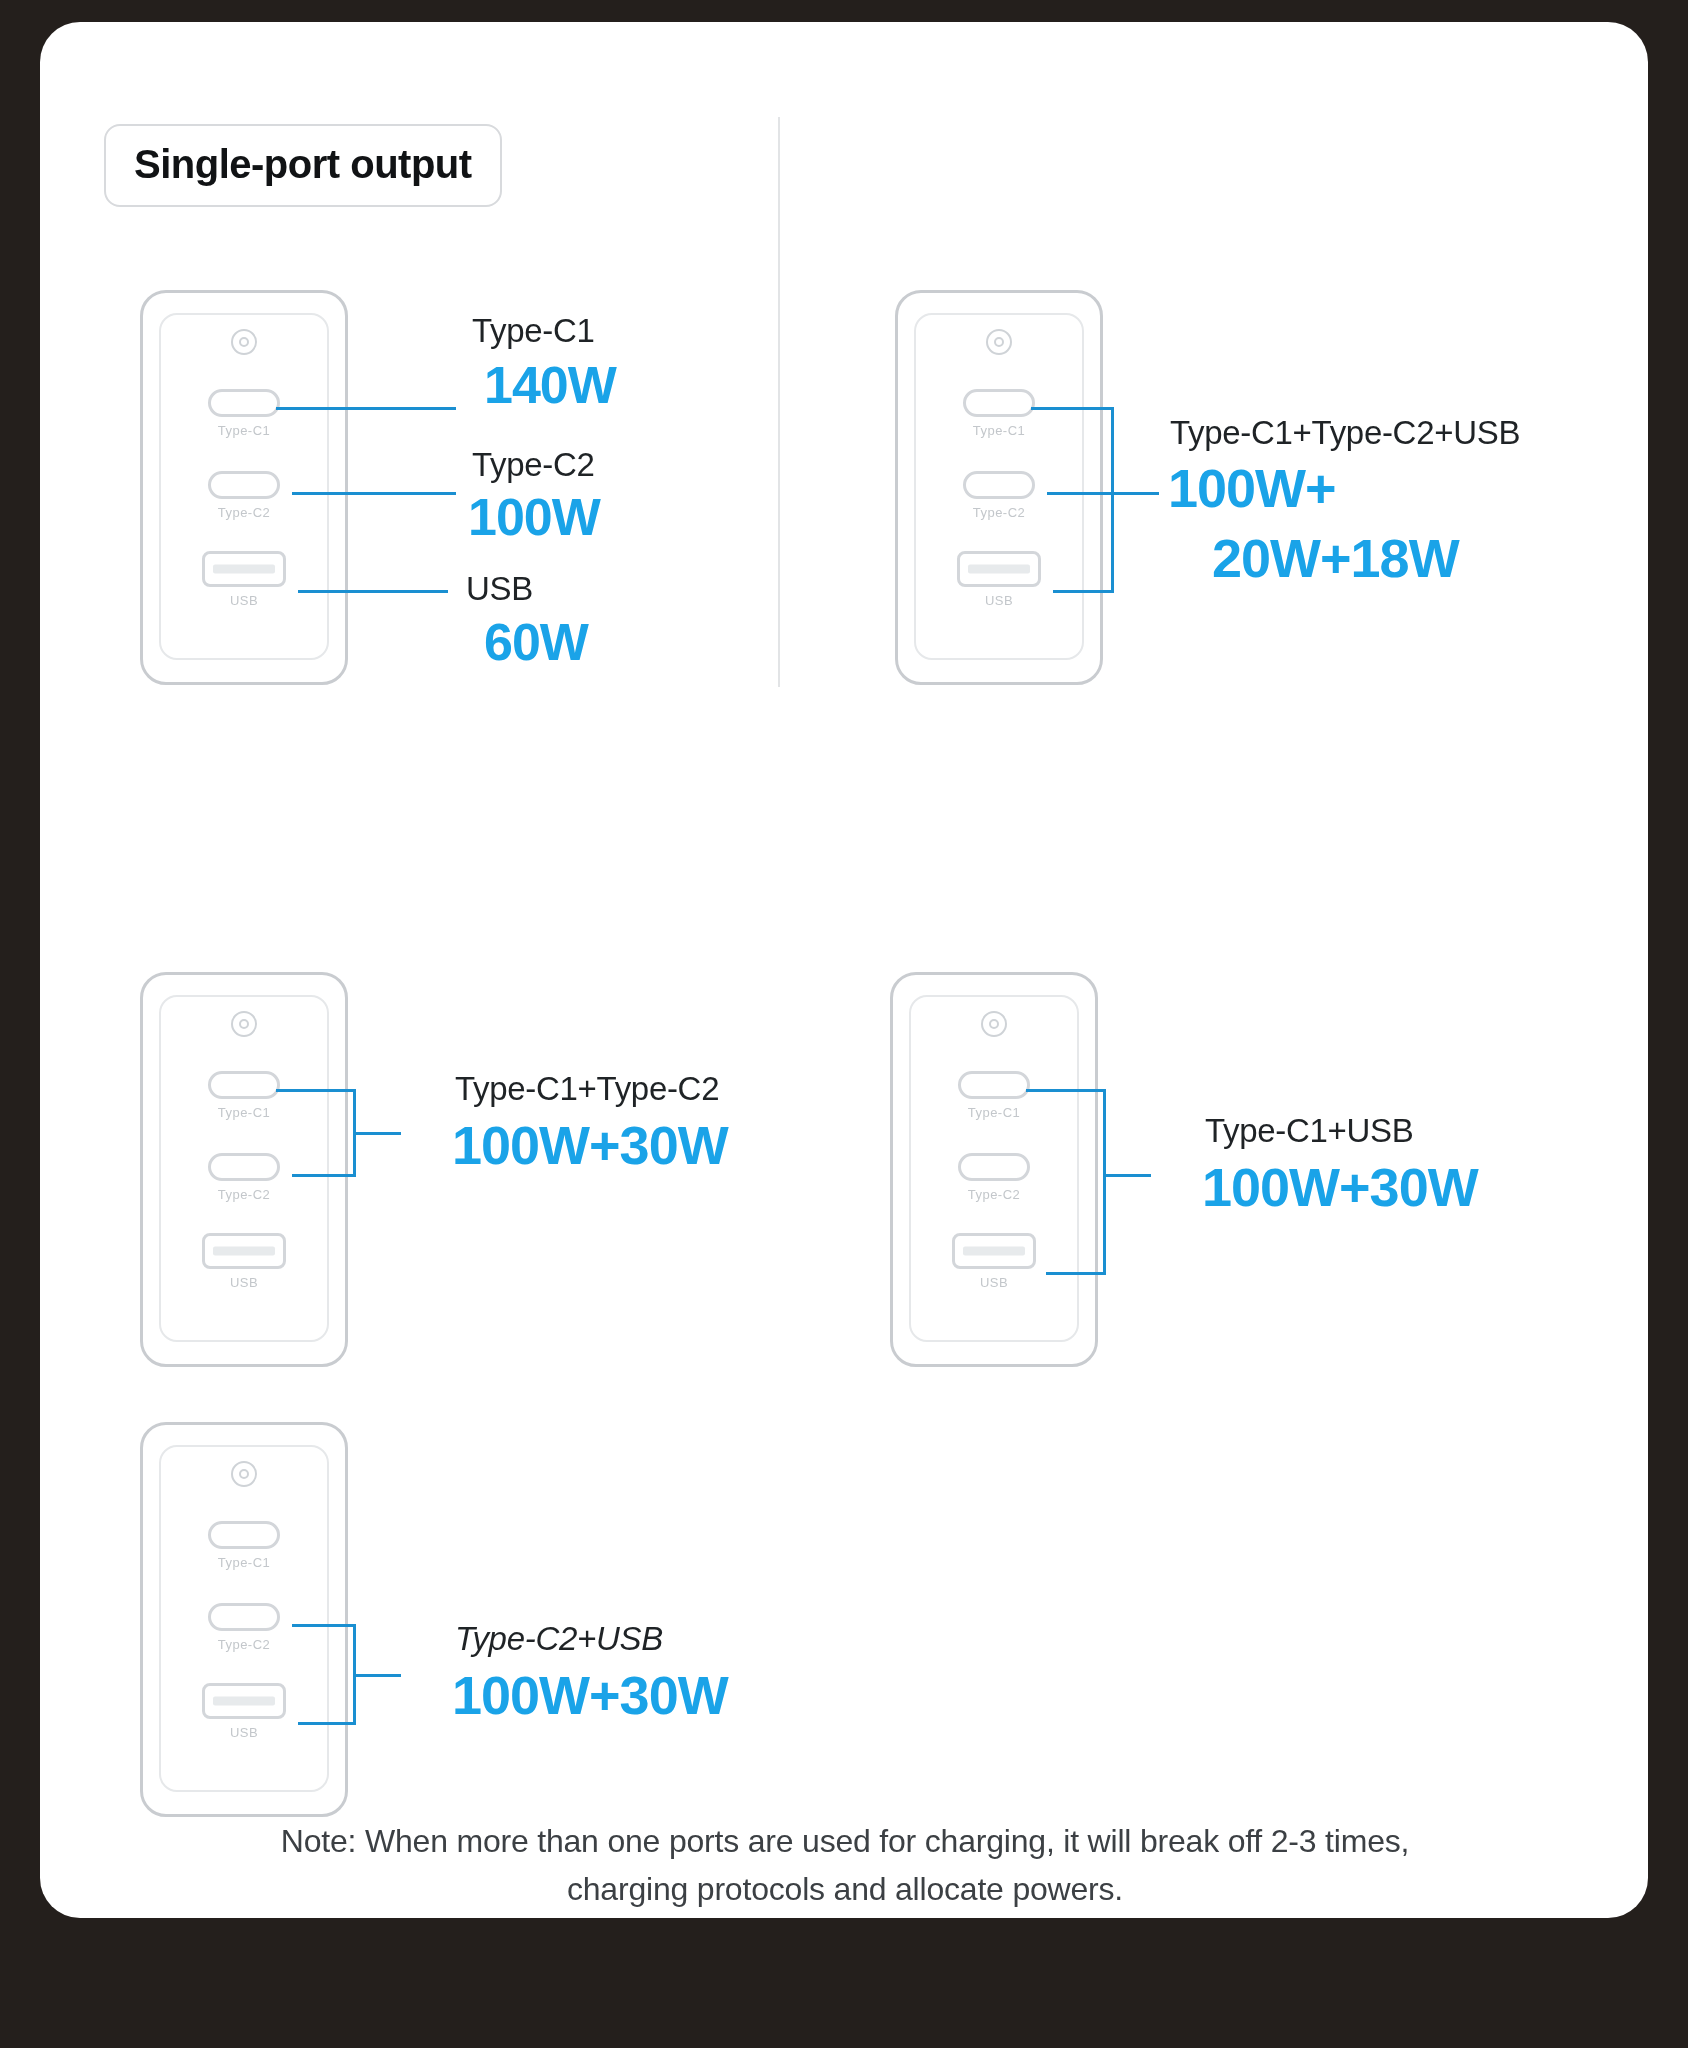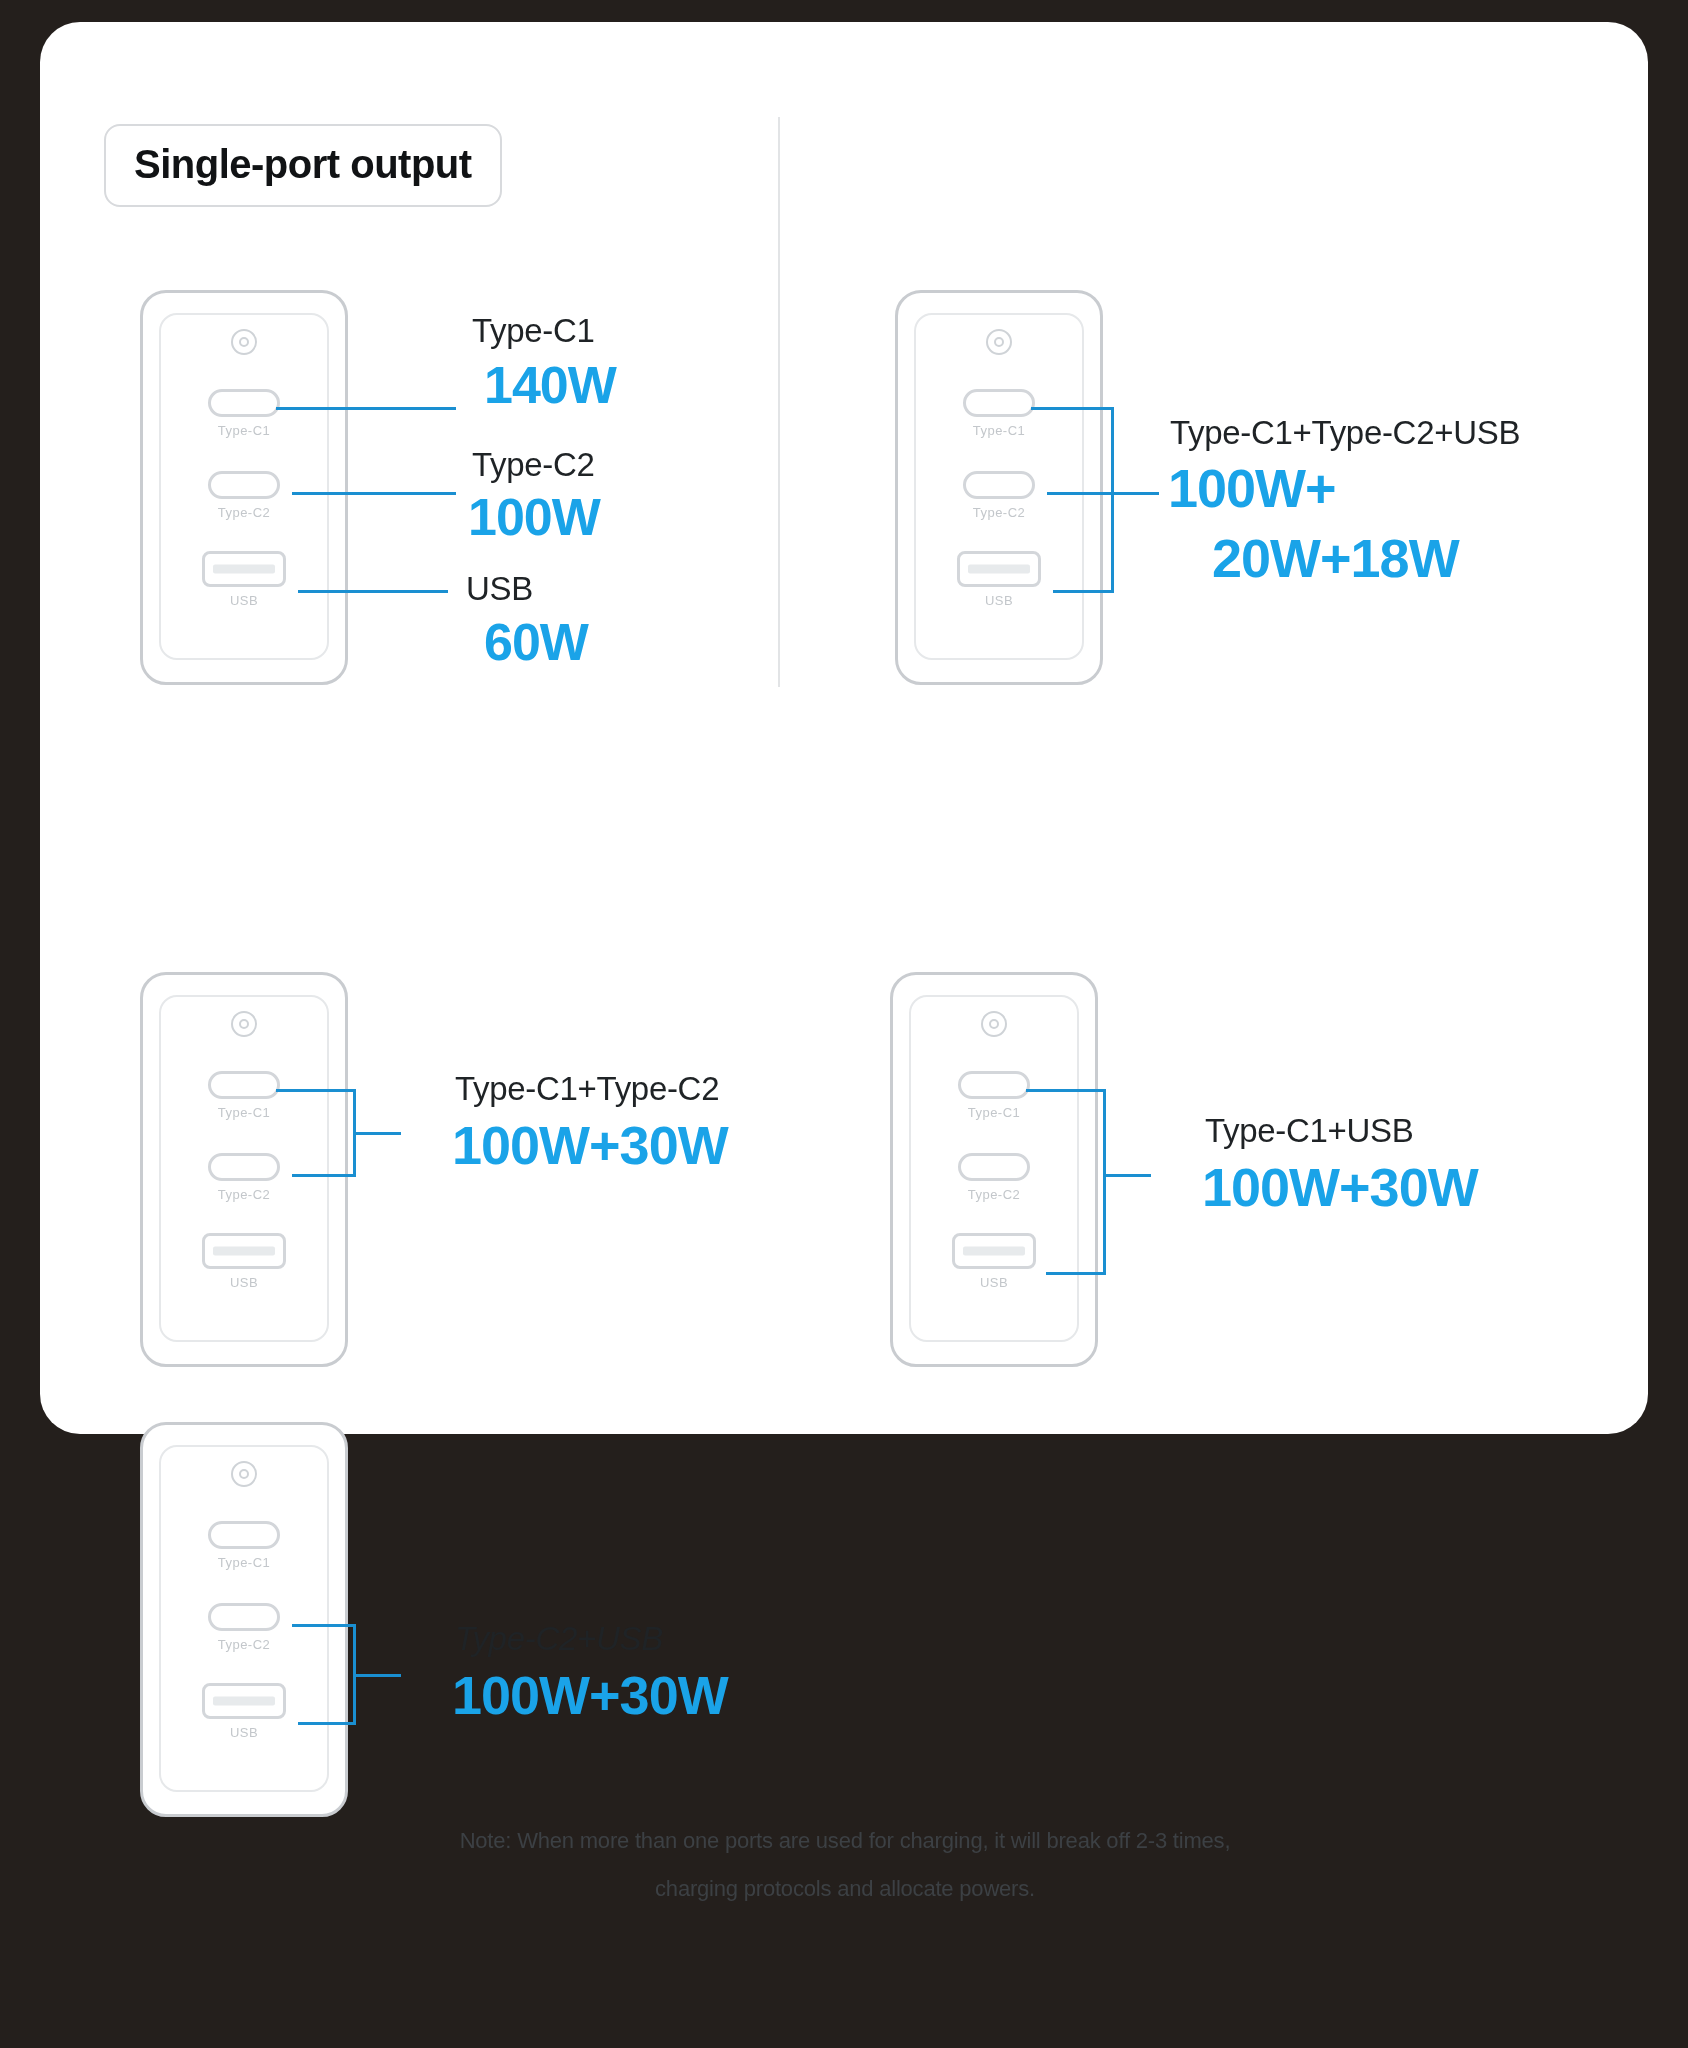--- a/index.html
+++ b/index.html
@@ -17,21 +17,21 @@
     position: relative;
     width: 1688px;
     height: 2048px;
     background: #241f1c;
   }
   .card {
     position: absolute;
     left: 40px;
     top: 22px;
     width: 1608px;
-    height: 1412px;
+    height: 1896px;
     background: #ffffff;
     border-radius: 40px;
   }
 
   
   .pill {
     position: absolute;
     border: 2px solid #d8dadd;
     border-radius: 16px;
     background: #ffffff;
@@ -174,21 +174,21 @@
     font-size: 54px;
   }
 
   
   .note {
     position: absolute;
     left: 90px;
     top: 1795px;
     width: 1430px;
     text-align: center;
-    font-size: 22px;
+    font-size: 32px;
     line-height: 48px;
     color: #3c4044;
     letter-spacing: -0.2px;
   }
 </style>
 </head>
 <body>
 
 <div class="page">
   <div class="card">

